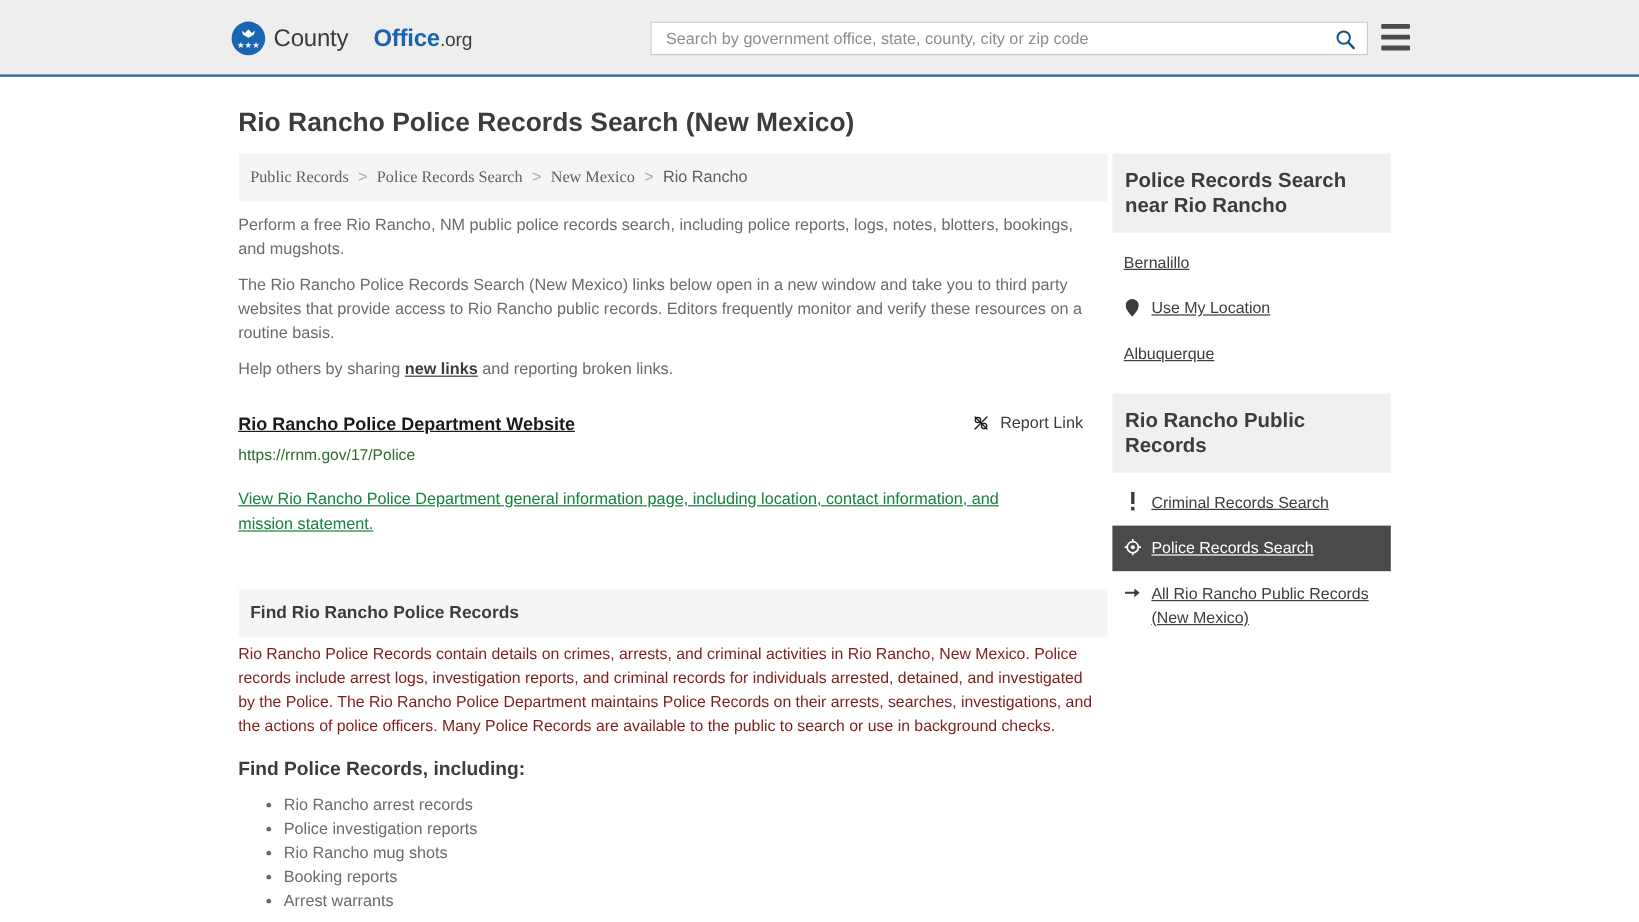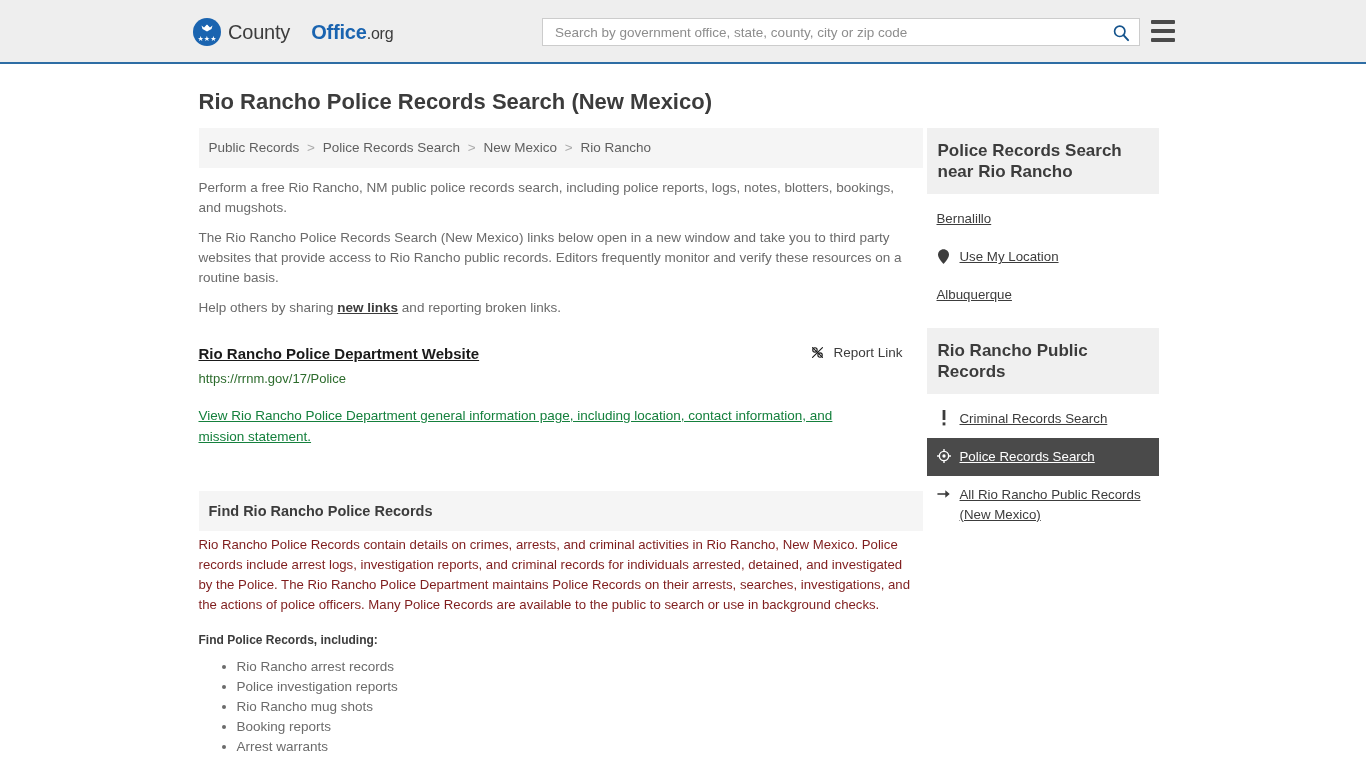--- a/index.html
+++ b/index.html
@@ -162,20 +162,21 @@
   .breadcrumb {
     background: #f5f5f5;
     padding: 10px 10px;
     font-size: 13.5px;
     line-height: 20px;
     color: #777777;
   }
   .breadcrumb a {
     color: #5f5f5f;
     text-decoration: none;
+    font-family: Liberation Serif, serif;
   }
   .breadcrumb .sep { color: #aaaaaa; margin: 0 4px; }
   .breadcrumb .current { color: #5f5f5f; }
 
   
   .para {
     font-size: 13.5px;
     line-height: 20px;
     color: #6b6b6b;
     margin: 10px 0 0 0;
@@ -240,21 +241,21 @@
     margin-top: 44px;
   }
   .section-body {
     font-size: 13.2px;
     line-height: 20px;
     color: #7f1d1d;
     margin-top: 4px;
     padding-right: 6px;
   }
   .subhead {
-    font-size: 12px;
+    font-size: 16px;
     font-weight: bold;
     color: #3c3c3c;
     margin-top: 18px;
   }
   ul.record-list {
     margin: 10px 0 0 0;
     padding-left: 38px;
     list-style: disc;
   }
   ul.record-list li {

